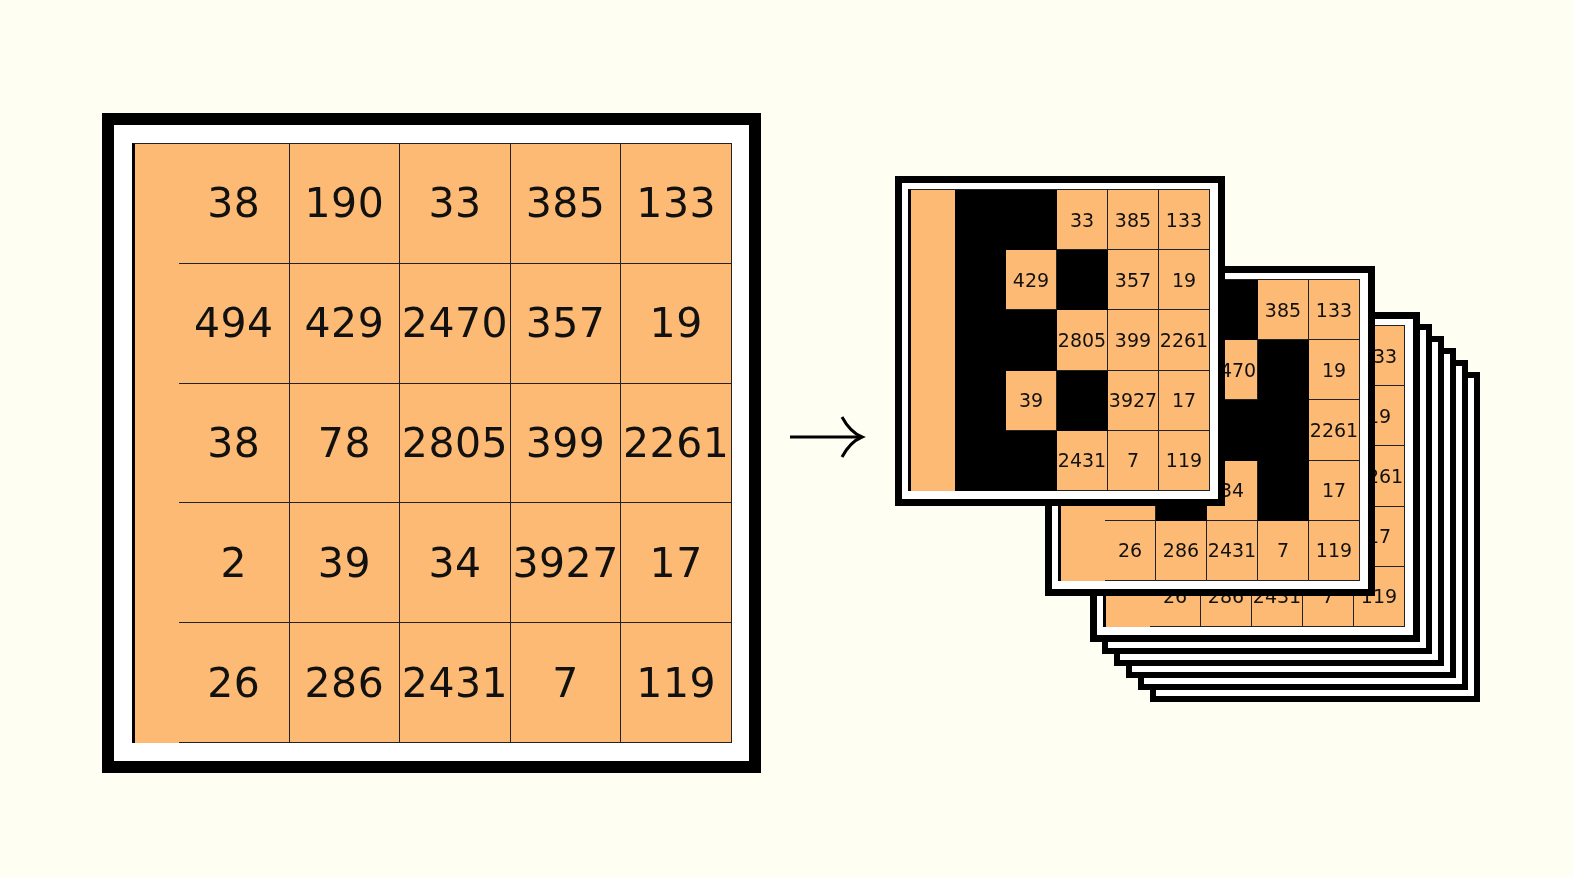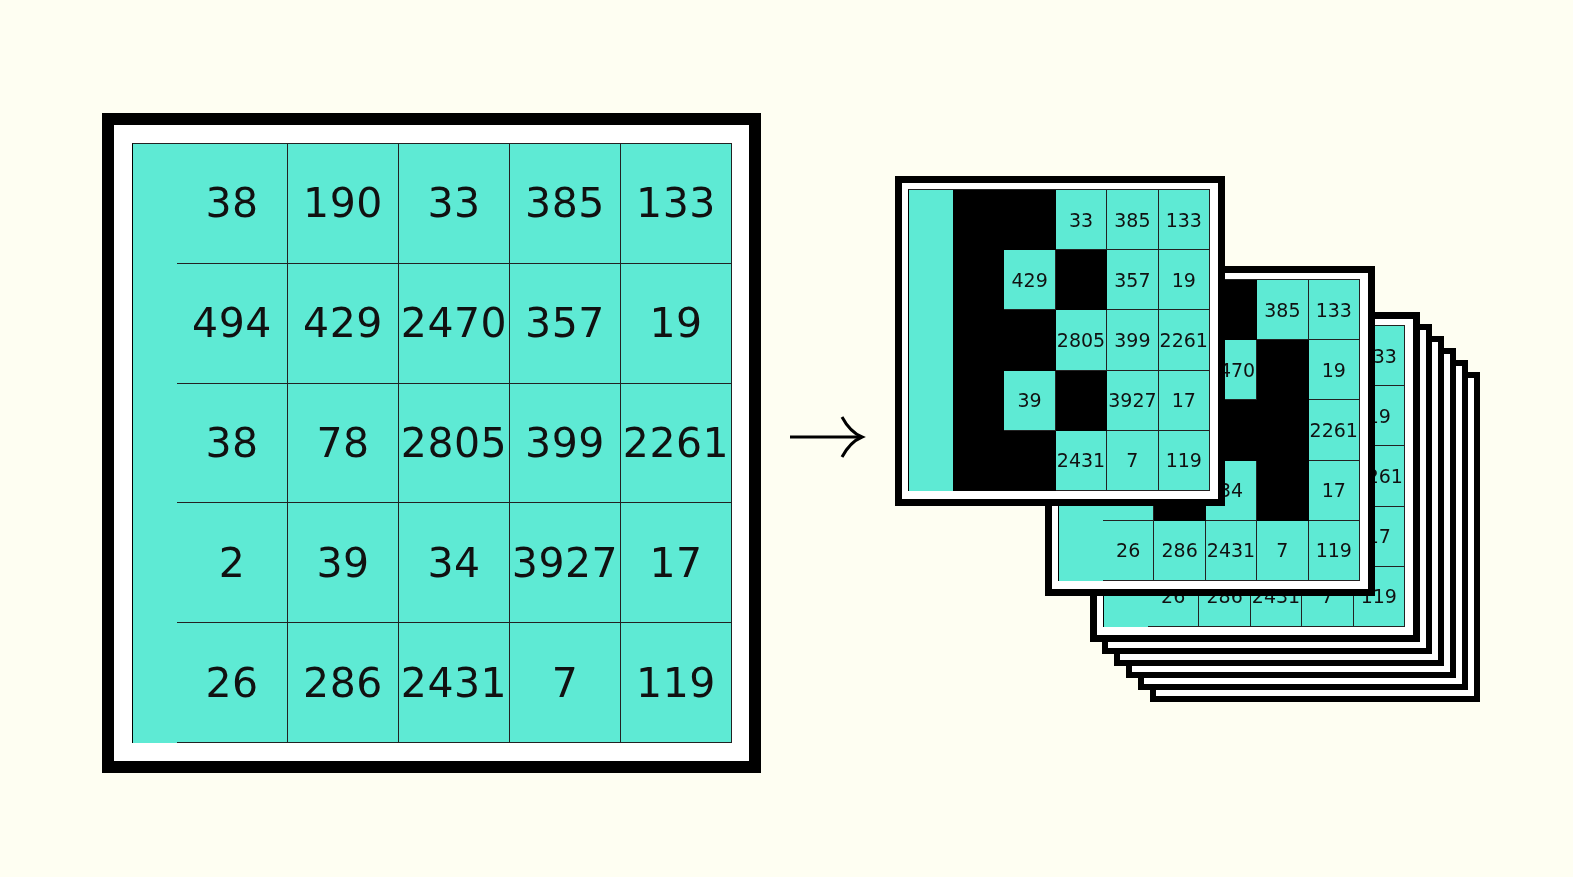--- a/index.html
+++ b/index.html
@@ -1,20 +1,20 @@
 <!DOCTYPE html>
 <html><head>
 <meta charset="utf-8">
 <style>
   html, body { margin:0; padding:0; }
   body { width:1573px; height:877px; background:#fefef2; position:relative; overflow:hidden;
          font-family:"DejaVu Sans", sans-serif; color:#111; }
   .frame { position:absolute; background:#000; box-sizing:border-box; }
   .frame .inner { position:absolute; background:#fff; }
-  .grid { position:absolute; display:grid; border-top:1px solid #222; border-left:1px solid #000000; box-sizing:border-box; background:#5eead4;padding-left:44px; }
+  .grid { position:absolute; display:grid; border-top:1px solid #222; border-left:3px solid #000000; box-sizing:border-box; background:#fdba74;padding-left:44px; }
   .cell { border-right:1px solid #222; border-bottom:1px solid #222; box-sizing:border-box;
           display:flex; align-items:center; justify-content:center; white-space:nowrap; overflow:hidden; }
   .cell.black { background:#000; border-color:#000; }
   #main-frame { left:102px; top:113px; width:659px; height:660px; }
   #main-frame .inner { left:12px; top:12px; right:12px; bottom:12px; }
   #main-grid { left:132px; top:143px; width:600px; height:600px;
                grid-template-columns:repeat(5,1fr); grid-template-rows:repeat(5,1fr); }
   #main-grid .cell { font-size:41px; letter-spacing:0.5px; }
   .card { position:absolute; width:330px; height:330px; background:#000; }
   .card .inner { position:absolute; left:7px; top:7px; right:7px; bottom:7px; background:#fff; }

